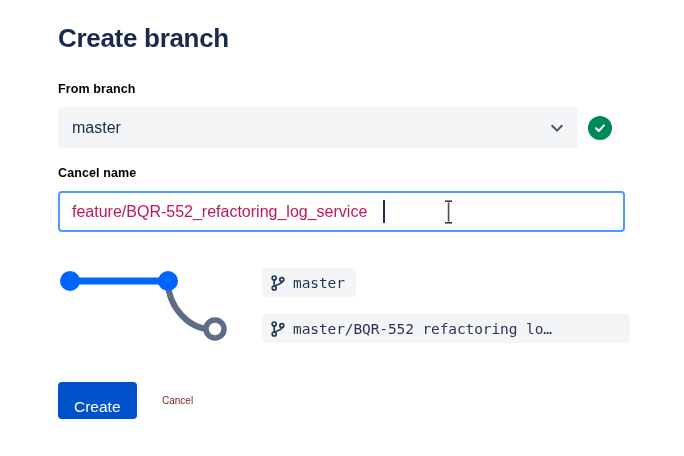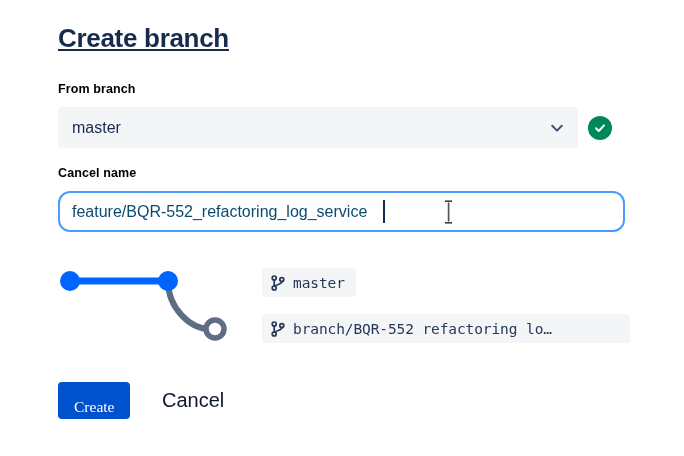--- a/index.html
+++ b/index.html
@@ -25,21 +25,20 @@
   
   .page-title {
     position: absolute;
     left: 58px;
     top: 21px;
     font-size: 26px;
     font-weight: bold;
     letter-spacing: -0.3px;
     color: #172B4D;
     line-height: 34px;
-    text-decoration: underline;
   }
 
   
   .field-label {
     position: absolute;
     font-size: 12.5px;
     font-weight: bold;
     color: #000000;
     letter-spacing: 0.1px;
   }
@@ -95,24 +94,24 @@
   
   .text-input {
     position: absolute;
     left: 58px;
     top: 191px;
     width: 567px;
     height: 41px;
     box-sizing: border-box;
     background: #FFFFFF;
     border: 2px solid #4C9AFF;
-    border-radius: 12px;
+    border-radius: 4px;
     font-family: "Liberation Sans", sans-serif;
     font-size: 16px;
-    color: #0c4a6e;
+    color: #be185d;
     padding: 0 12px;
     outline: none;
   }
   .caret {
     position: absolute;
     left: 383px;
     top: 200px;
     width: 1.5px;
     height: 23px;
     background: #172B4D;
@@ -175,36 +174,36 @@
   .btn-create {
     position: absolute;
     left: 58px;
     top: 382px;
     height: 37px;
     padding: 16px 16px;
     background: #0052CC;
     color: #FFFFFF;
     border: none;
     border-radius: 4px;
-    font-family: Liberation Serif, serif;
+    font-family: Liberation Sans, sans-serif;
     font-size: 15.5px;
     cursor: pointer;
   }
   .btn-cancel {
     position: absolute;
     left: 148px;
     top: 382px;
     height: 37px;
     padding: 0 14px;
     background: transparent;
-    color: #0f172a;
+    color: #7f1d1d;
     border: none;
     border-radius: 4px;
     font-family: "Liberation Sans", sans-serif;
-    font-size: 20px;
+    font-size: 10px;
     cursor: pointer;
   }
 </style>
 </head>
 <body>
 
 <div class="page">
 
   <div class="page-title">Create branch</div>
 
@@ -267,19 +266,19 @@
   <div class="branch-chip chip-feature">
     <span class="branch-icon">
       <svg width="14" height="16" viewBox="0 0 14 16" aria-hidden="true">
         <circle cx="3.2" cy="3" r="2" fill="none" stroke="#253858" stroke-width="1.7"></circle>
         <circle cx="3.2" cy="13" r="2" fill="none" stroke="#253858" stroke-width="1.7"></circle>
         <circle cx="10.8" cy="4.6" r="2" fill="none" stroke="#253858" stroke-width="1.7"></circle>
         <path d="M3.2 5 V11" stroke="#253858" stroke-width="1.7" stroke-linecap="round"></path>
         <path d="M10.8 6.6 C10.8 9.6, 6.4 8.6, 4.1 11.3" fill="none" stroke="#253858" stroke-width="1.7" stroke-linecap="round"></path>
       </svg>
     </span>
-    <span class="chip-text">branch/BQR-552_refactoring_lo…</span>
+    <span class="chip-text">master/BQR-552_refactoring_lo…</span>
   </div>
 
   <button class="btn-create">Create</button>
   <button class="btn-cancel">Cancel</button>
 
 </div>
 
 </body></html>

